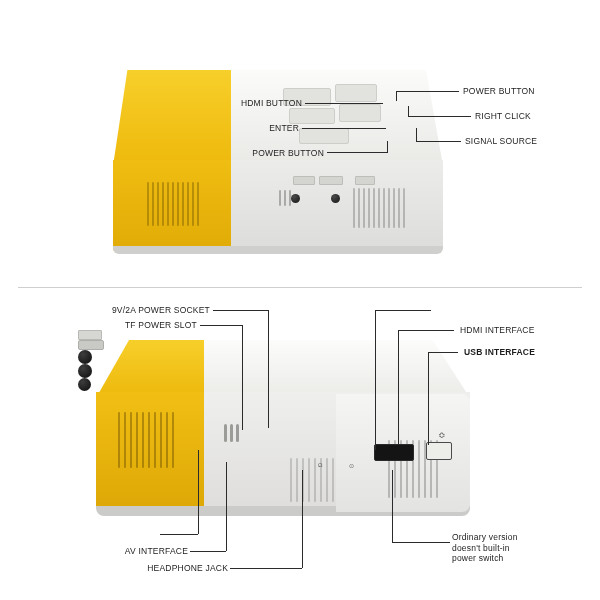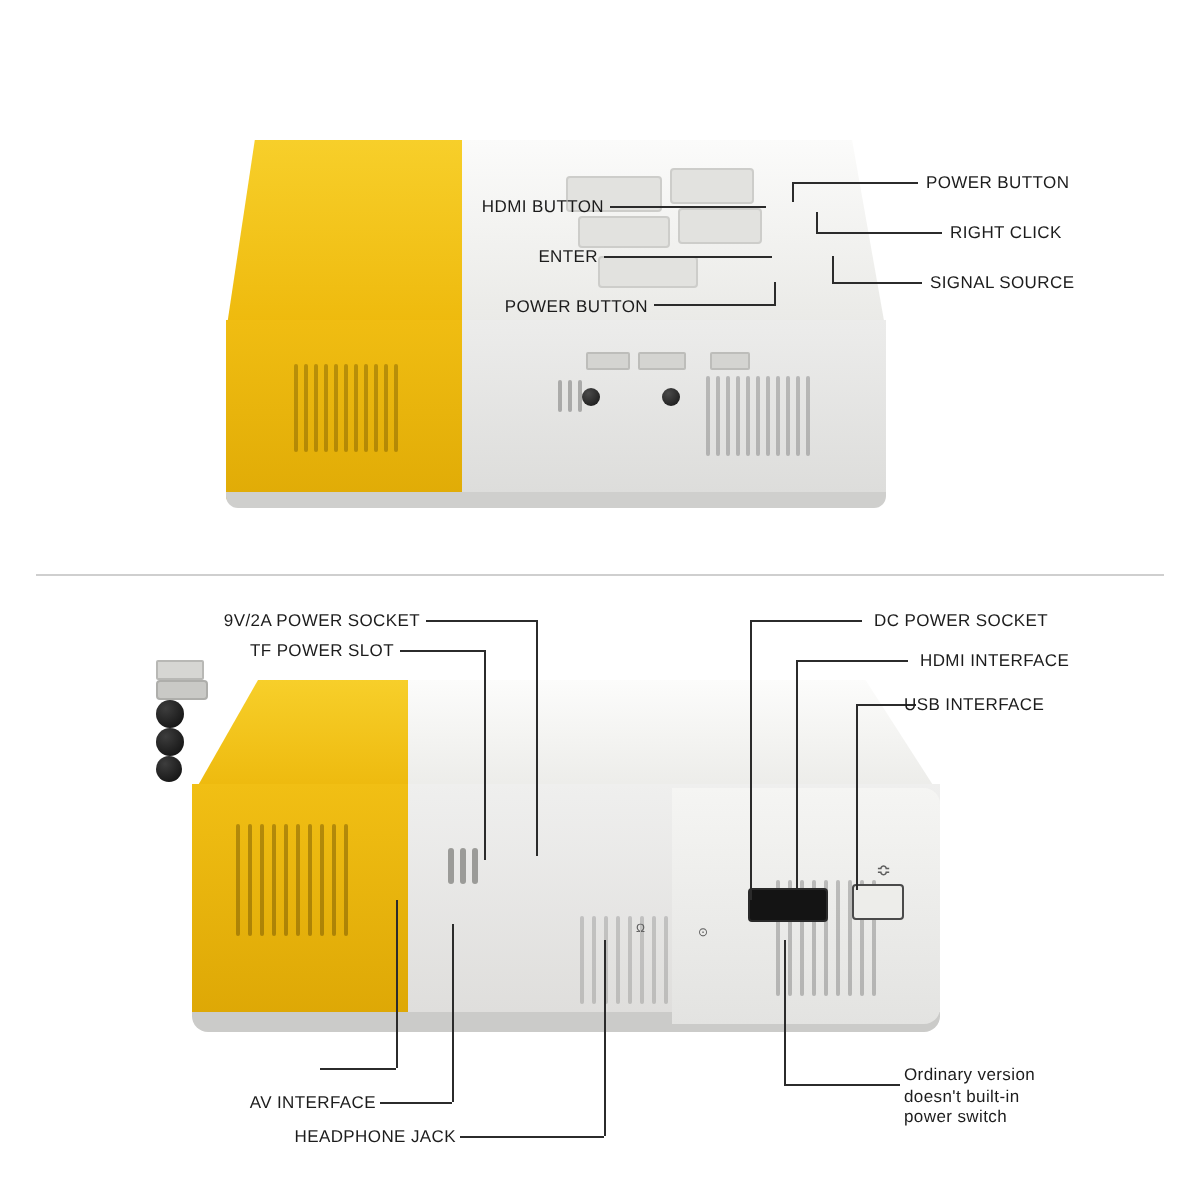--- a/index.html
+++ b/index.html
@@ -482,23 +482,22 @@
   <div class="ln h" style="left:190px; top:551px; width:36px;"></div>
   <div class="ln v" style="left:302px; top:470px; height:98px;"></div>
   <div class="ln h" style="left:230px; top:568px; width:72px;"></div>
 
   <div class="ln v" style="left:392px; top:470px; height:72px;"></div>
   <div class="ln h" style="left:392px; top:542px; width:58px;"></div>
 
   <div class="lbl r" style="left:96px; top:305px; width:114px;">9V/2A POWER SOCKET</div>
   <div class="lbl r" style="left:96px; top:320px; width:101px;">TF POWER SLOT</div>
 
-  <div class="lbl l" style="left:437px; top:305px; width:140px;">DC POWER SOCKET</div>
   <div class="lbl l" style="left:460px; top:325px; width:130px;">HDMI INTERFACE</div>
-  <div class="lbl l" style="left:452px; top:347px; width:125px;">USB INTERFACE</div>
+  <div class="lbl l" style="left:464px; top:347px; width:125px;font-weight:bold;">USB INTERFACE</div>
 
   <div class="lbl r" style="left:78px; top:546px; width:110px;">AV INTERFACE</div>
   <div class="lbl r" style="left:120px; top:563px; width:108px;">HEADPHONE JACK</div>
 
   <div class="lbl l" style="left:452px; top:532px; width:130px;">Ordinary version
 doesn't built-in
 power switch</div>
 
 </div>
 

